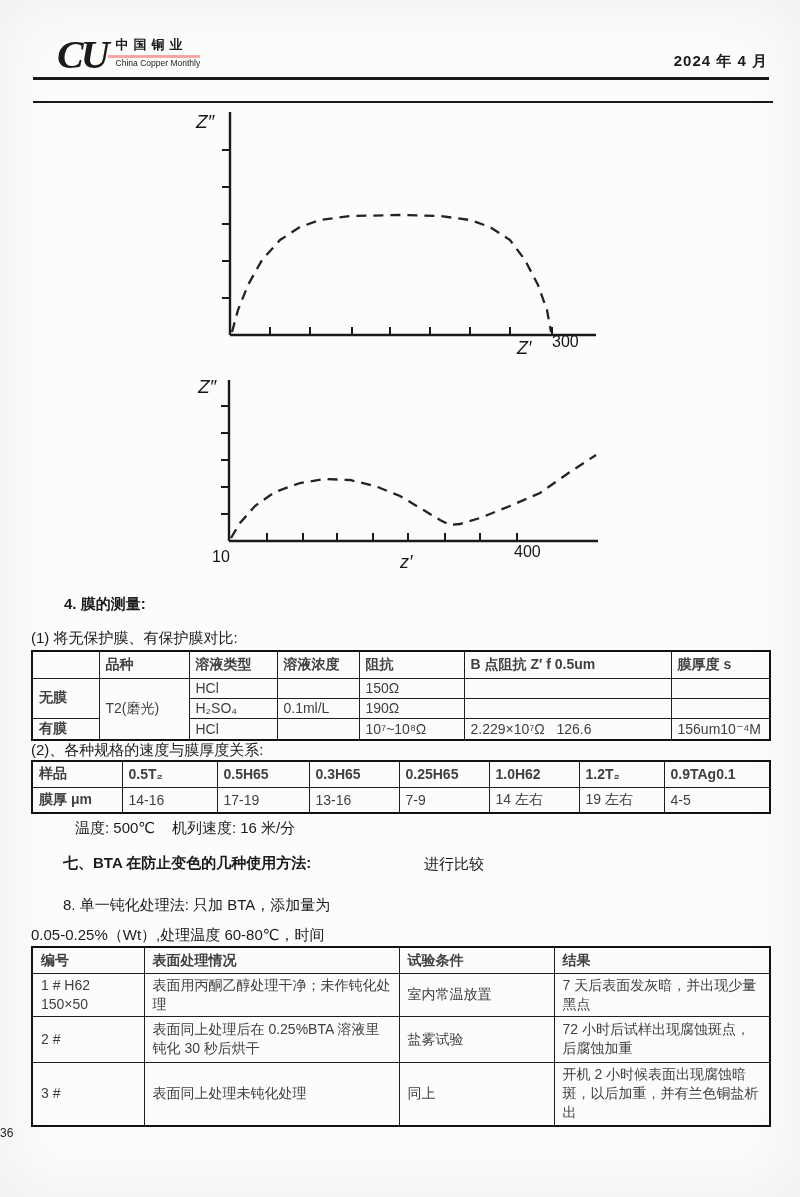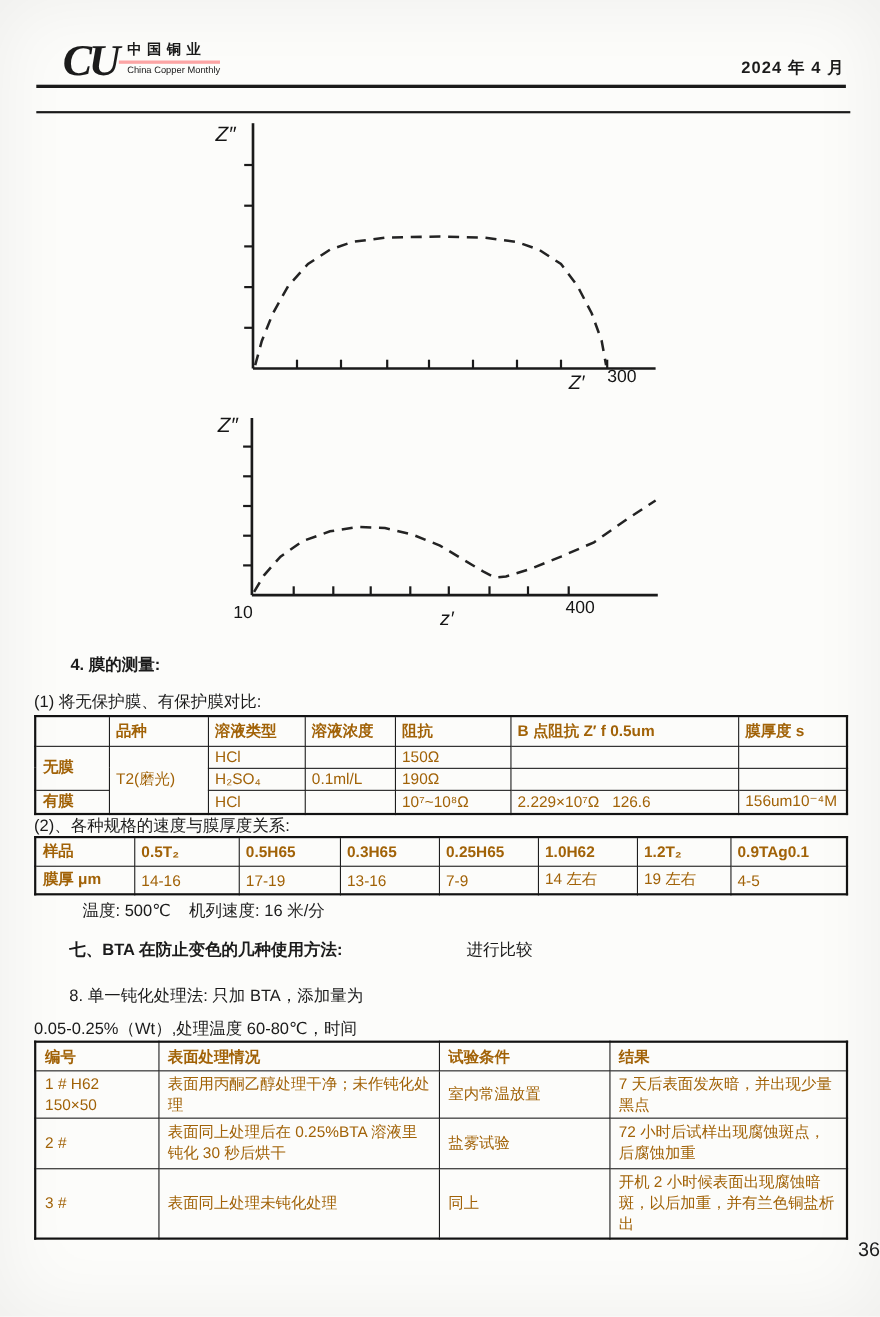--- a/index.html
+++ b/index.html
@@ -34,29 +34,29 @@
   svg text.yl{font-size:19px;font-style:italic;}
   svg text.xl{font-size:18px;font-style:italic;}
 
   
   .t{font-size:15px;white-space:nowrap;}
   .t-bold{font-weight:bold;}
   .two-line{line-height:32px;white-space:normal;}
 
   
   table{border-collapse:collapse;table-layout:fixed;width:100%;
-    font-size:14px;color:#a16207;}
+    font-size:14px;color:#404040;}
   td,th{border:1.6px solid #1e1e1e;padding:1px 6px;text-align:left;
     font-weight:500;overflow:hidden;}
   th{font-weight:bold;}
   table{border:2.4px solid #121212;}
   .rowlabel{font-weight:bold;}
   .t3 td,.t3 th{line-height:19px;padding:2px 8px;}
 
-  .page-num{width:100%;text-align:right;font-size:18px;}
+  .page-num{width:100%;text-align:left;font-size:12px;}
 </style>
 </head>
 <body>
 
 <div class="page">
 
   <div class="abs logo" style="left:57px;top:36px;">
     <span class="logo-cu">CU</span>
     <span class="logo-right">
       <div class="logo-cn">中国铜业</div>

